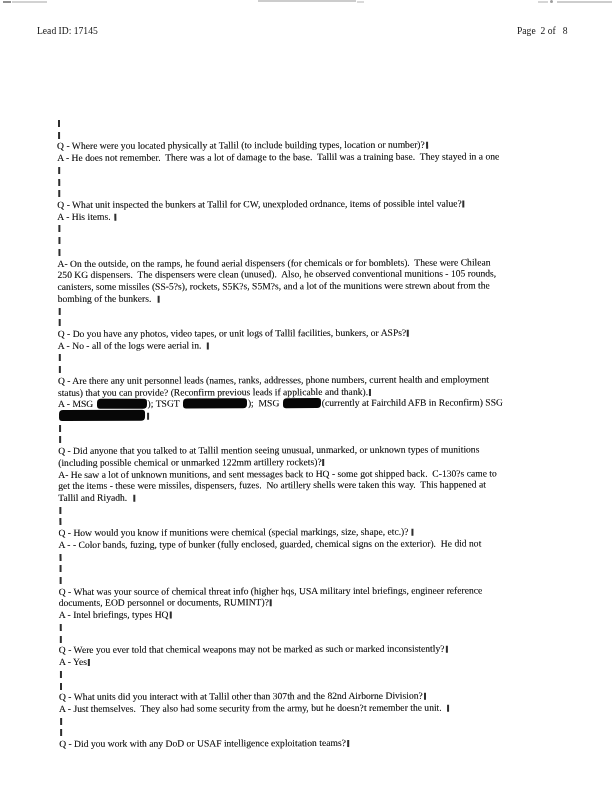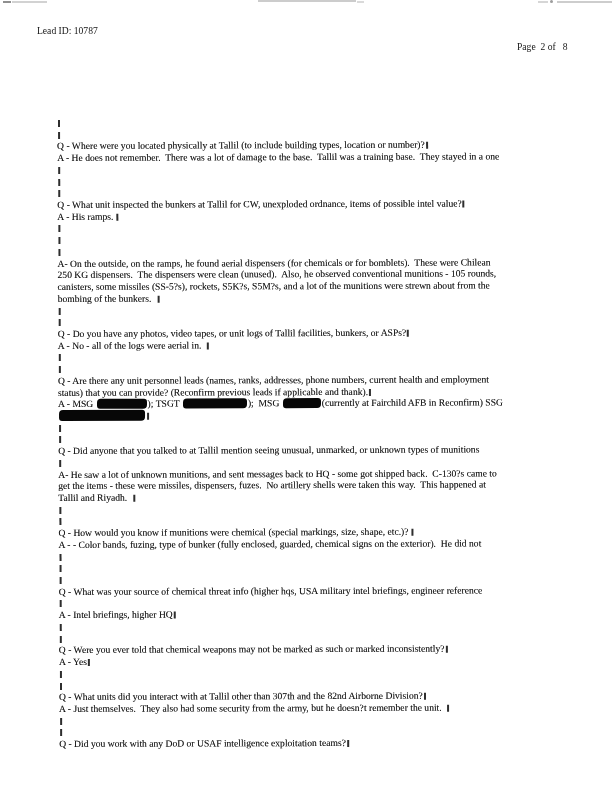--- a/index.html
+++ b/index.html
@@ -20,21 +20,21 @@
   .a3{left:258px;top:0px;width:98px;height:2px;background:#cccccc;}
   .a4{left:357px;top:1px;width:7px;height:2px;background:#dadada;}
   .a5{left:538px;top:1px;width:10px;height:2px;background:#d6d6d6;}
   .a6{left:550px;top:0px;width:3px;height:3px;background:#9c9c9c;border-radius:50%;}
   .a7{left:557px;top:1px;width:55px;height:2px;background:#cdcdcd;}
   .header{
     position:absolute;top:25px;left:0;width:612px;height:14px;
     font-size:9.6px;color:#161616;
   }
   .lead-id{position:absolute;left:37px;top:0;white-space:pre;}
-  .page-info{position:absolute;left:517px;top:16px;white-space:pre;}
+  .page-info{position:absolute;left:517px;top:0;white-space:pre;}
   .doc-body{
     position:absolute;left:57px;top:117px;width:520px;
     font-size:9.6px;color:#141414;
     transform:rotate(-0.2deg);
     transform-origin:0 0;
     text-shadow:0 0 0.4px rgba(10,10,10,0.45);
   }
   .line{
     height:11.72px;line-height:11.72px;white-space:pre;
   }
@@ -54,68 +54,68 @@
 <div class="page">
   <div class="artifact a1"></div>
   <div class="artifact a2"></div>
   <div class="artifact a3"></div>
   <div class="artifact a4"></div>
   <div class="artifact a5"></div>
   <div class="artifact a6"></div>
   <div class="artifact a7"></div>
 
   <div class="header">
-    <span class="lead-id">Lead ID: 10787</span>
+    <span class="lead-id">Lead ID: 17145</span>
     <span class="page-info">Page  2 of   8</span>
   </div>
 
   <div class="doc-body" id="doc-body">
       <div class="line"><span class="pmark"></span></div>
       <div class="line"><span class="pmark"></span></div>
       <div class="line"><span>Q - Where were you located physically at Tallil (to include building types, location or number)?</span><span class="pmark"></span></div>
       <div class="line"><span>A - He does not remember.  There was a lot of damage to the base.  Tallil was a training base.  They stayed in a one</span></div>
       <div class="line"><span class="pmark"></span></div>
       <div class="line"><span class="pmark"></span></div>
       <div class="line"><span class="pmark"></span></div>
       <div class="line"><span>Q - What unit inspected the bunkers at Tallil for CW, unexploded ordnance, items of possible intel value?</span><span class="pmark"></span></div>
-      <div class="line"><span>A - His ramps. </span><span class="pmark"></span></div>
+      <div class="line"><span>A - His items. </span><span class="pmark"></span></div>
       <div class="line"><span class="pmark"></span></div>
       <div class="line"><span class="pmark"></span></div>
       <div class="line"><span class="pmark"></span></div>
       <div class="line"><span>A- On the outside, on the ramps, he found aerial dispensers (for chemicals or for bomblets).  These were Chilean</span></div>
       <div class="line"><span>250 KG dispensers.  The dispensers were clean (unused).  Also, he observed conventional munitions - 105 rounds,</span></div>
       <div class="line"><span>canisters, some missiles (SS-5?s), rockets, S5K?s, S5M?s, and a lot of the munitions were strewn about from the</span></div>
       <div class="line"><span>bombing of the bunkers.  </span><span class="pmark"></span></div>
       <div class="line"><span class="pmark"></span></div>
       <div class="line"><span class="pmark"></span></div>
       <div class="line"><span>Q - Do you have any photos, video tapes, or unit logs of Tallil facilities, bunkers, or ASPs?</span><span class="pmark"></span></div>
       <div class="line"><span>A - No - all of the logs were aerial in.  </span><span class="pmark"></span></div>
       <div class="line"><span class="pmark"></span></div>
       <div class="line"><span class="pmark"></span></div>
       <div class="line"><span>Q - Are there any unit personnel leads (names, ranks, addresses, phone numbers, current health and employment</span></div>
       <div class="line"><span>status) that you can provide? (Reconfirm previous leads if applicable and thank).</span><span class="pmark"></span></div>
       <div class="line"><span>A - MSG </span><span class="redact" style="width: 50px; height: 10px;"></span><span>); TSGT </span><span class="redact" style="width: 64px; height: 10px;"></span><span>);  MSG </span><span class="redact" style="width: 38px; height: 10px;"></span><span>(currently at Fairchild AFB in Reconfirm) SSG</span></div>
       <div class="line"><span class="redact" style="width: 86px; height: 11px;"></span><span class="pmark"></span></div>
       <div class="line"><span class="pmark"></span></div>
       <div class="line"><span class="pmark"></span></div>
       <div class="line"><span>Q - Did anyone that you talked to at Tallil mention seeing unusual, unmarked, or unknown types of munitions</span></div>
-      <div class="line"><span class="pmark"></span></div>
+      <div class="line"><span>(including possible chemical or unmarked 122mm artillery rockets)?</span><span class="pmark"></span></div>
       <div class="line"><span>A- He saw a lot of unknown munitions, and sent messages back to HQ - some got shipped back.  C-130?s came to</span></div>
       <div class="line"><span>get the items - these were missiles, dispensers, fuzes.  No artillery shells were taken this way.  This happened at</span></div>
       <div class="line"><span>Tallil and Riyadh.  </span><span class="pmark"></span></div>
       <div class="line"><span class="pmark"></span></div>
       <div class="line"><span class="pmark"></span></div>
       <div class="line"><span>Q - How would you know if munitions were chemical (special markings, size, shape, etc.)? </span><span class="pmark"></span></div>
       <div class="line"><span>A - - Color bands, fuzing, type of bunker (fully enclosed, guarded, chemical signs on the exterior).  He did not</span></div>
       <div class="line"><span class="pmark"></span></div>
       <div class="line"><span class="pmark"></span></div>
       <div class="line"><span class="pmark"></span></div>
       <div class="line"><span>Q - What was your source of chemical threat info (higher hqs, USA military intel briefings, engineer reference</span></div>
-      <div class="line"><span class="pmark"></span></div>
-      <div class="line"><span>A - Intel briefings, higher HQ</span><span class="pmark"></span></div>
+      <div class="line"><span>documents, EOD personnel or documents, RUMINT)?</span><span class="pmark"></span></div>
+      <div class="line"><span>A - Intel briefings, types HQ</span><span class="pmark"></span></div>
       <div class="line"><span class="pmark"></span></div>
       <div class="line"><span class="pmark"></span></div>
       <div class="line"><span>Q - Were you ever told that chemical weapons may not be marked as such or marked inconsistently?</span><span class="pmark"></span></div>
       <div class="line"><span>A - Yes</span><span class="pmark"></span></div>
       <div class="line"><span class="pmark"></span></div>
       <div class="line"><span class="pmark"></span></div>
       <div class="line"><span>Q - What units did you interact with at Tallil other than 307th and the 82nd Airborne Division?</span><span class="pmark"></span></div>
       <div class="line"><span>A - Just themselves.  They also had some security from the army, but he doesn?t remember the unit.  </span><span class="pmark"></span></div>
       <div class="line"><span class="pmark"></span></div>
       <div class="line"><span class="pmark"></span></div>

